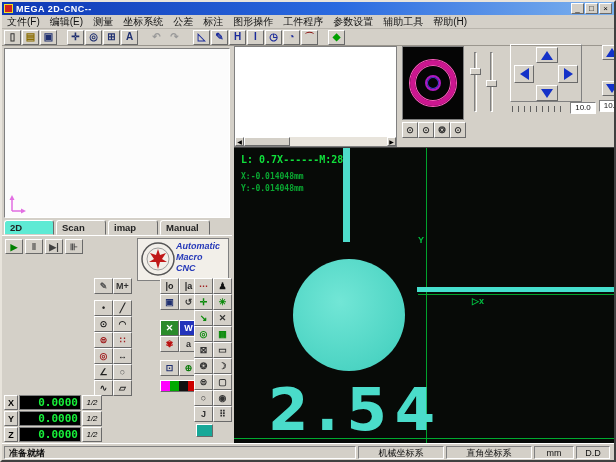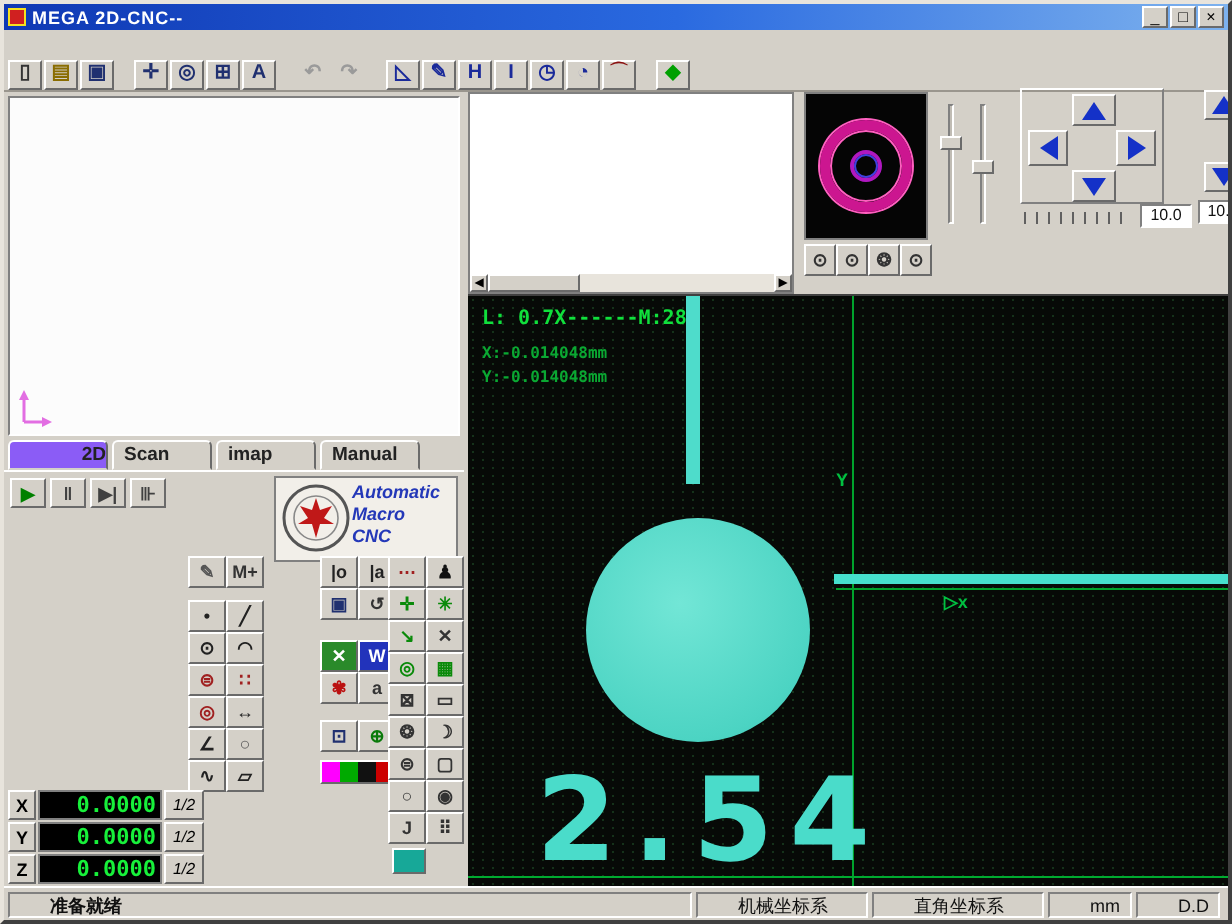--- a/index.html
+++ b/index.html
@@ -37,21 +37,21 @@
   
   #main { position: absolute; left: 0; top: 44px; right: 0; bottom: 17px; }
   #left-col { position: absolute; left: 0; top: 0; width: 230px; bottom: 0; }
   #graphics-panel { position: absolute; left: 2px; top: 2px; width: 226px; height: 170px;
     background: #fcfcfc; border: 1px solid; border-color: #808080 #fff #fff #808080; }
   #origin-axis { position: absolute; left: 3px; bottom: 3px; }
 
   #tabs { position: absolute; left: 2px; top: 174px; height: 15px; display: flex; }
   .tab { width: 50px; height: 15px; font-size: 9.5px; font-weight: bold; text-align: left; padding: 1px 0 0 5px;
     background: #d4d0c8; border: 1px solid; border-color: #fff #6a6a6a #d4d0c8 #fff; border-radius: 3px 3px 0 0; margin-right: 2px; color: #222; }
-  .tab.active { background: #8b5cf6; text-align: right; }
+  .tab.active { background: #5eead4; }
 
   #control-panel { position: absolute; left: 0; top: 189px; width: 230px; bottom: 0;
     border-top: 1px solid #fff; }
   #playback { position: absolute; left: 3px; top: 3px; display: flex; }
   .pbtn { width: 18px; height: 15px; display: flex; align-items: center; justify-content: center;
     border: 1px solid; border-color: #fff #6a6a6a #6a6a6a #fff; background: #d4d0c8; margin-right: 2px; }
   .pbtn .glyph { font-size: 9px; font-weight: bold; }
 
   #logo-box { position: absolute; right: 3px; top: 2px; width: 92px; height: 43px; background: #f2efe9;
     border: 1px solid #808080; display: flex; align-items: flex-start; padding: 2px; }
@@ -155,40 +155,53 @@
   #fov-line { position: absolute; left: 0; top: 290px; width: 100%; height: 1px; background: #00aa30; }
   #axis-y-label { position: absolute; left: 184px; top: 87px; color: #00c040; font-size: 9px; font-weight: bold; }
   #axis-x-label { position: absolute; left: 238px; top: 148px; color: #00c040; font-size: 9px; font-weight: bold; }
   #big-reading { position: absolute; left: 34px; top: 228px; color: #4adcca; font-size: 58px; font-weight: bold;
     letter-spacing: 8px; font-family: "DejaVu Sans", sans-serif; }
 
   
   #statusbar { position: absolute; left: 0; bottom: 0; right: 0; height: 17px; background: #d4d0c8;
     border-top: 1px solid #fff; display: flex; align-items: center; padding: 1px 2px; font-size: 9px; color: #111; }
   .scell { border: 1px solid; border-color: #808080 #fff #fff #808080; height: 13px; line-height: 12px;
-    padding: 0 20px; margin-right: 2px; white-space: nowrap; overflow: hidden; }
+    padding: 0 4px; margin-right: 2px; white-space: nowrap; overflow: hidden; }
   #status-ready { flex: 1; font-weight: bold; }
   #status-mcs { width: 86px; text-align: center; }
   #status-ccs { width: 86px; text-align: center; }
   #status-unit { width: 40px; text-align: center; }
   #status-fmt { width: 34px; text-align: center; }
 </style>
 </head>
 <body>
 
 <div id="app">
 
   <div id="titlebar">
     <div id="app-icon"></div>
     <div id="title-text">MEGA 2D-CNC--</div>
     <div class="winbtn raised">_</div>
     <div class="winbtn raised">□</div>
     <div class="winbtn raised">×</div>
   </div>
 
+  <div id="menubar">
+      <span class="mitem">文件(F)</span>
+      <span class="mitem">编辑(E)</span>
+      <span class="mitem">测量</span>
+      <span class="mitem">坐标系统</span>
+      <span class="mitem">公差</span>
+      <span class="mitem">标注</span>
+      <span class="mitem">图形操作</span>
+      <span class="mitem">工件程序</span>
+      <span class="mitem">参数设置</span>
+      <span class="mitem">辅助工具</span>
+      <span class="mitem">帮助(H)</span>
+    </div>
 
   <div id="toolbar">
       <div class="tgroup">
         <div class="tbtn">
           <span class="glyph" style="color: rgb(51, 51, 51);">▯</span>
         </div>
         <div class="tbtn">
           <span class="glyph" style="color: rgb(138, 109, 0);">▤</span>
         </div>
         <div class="tbtn">

